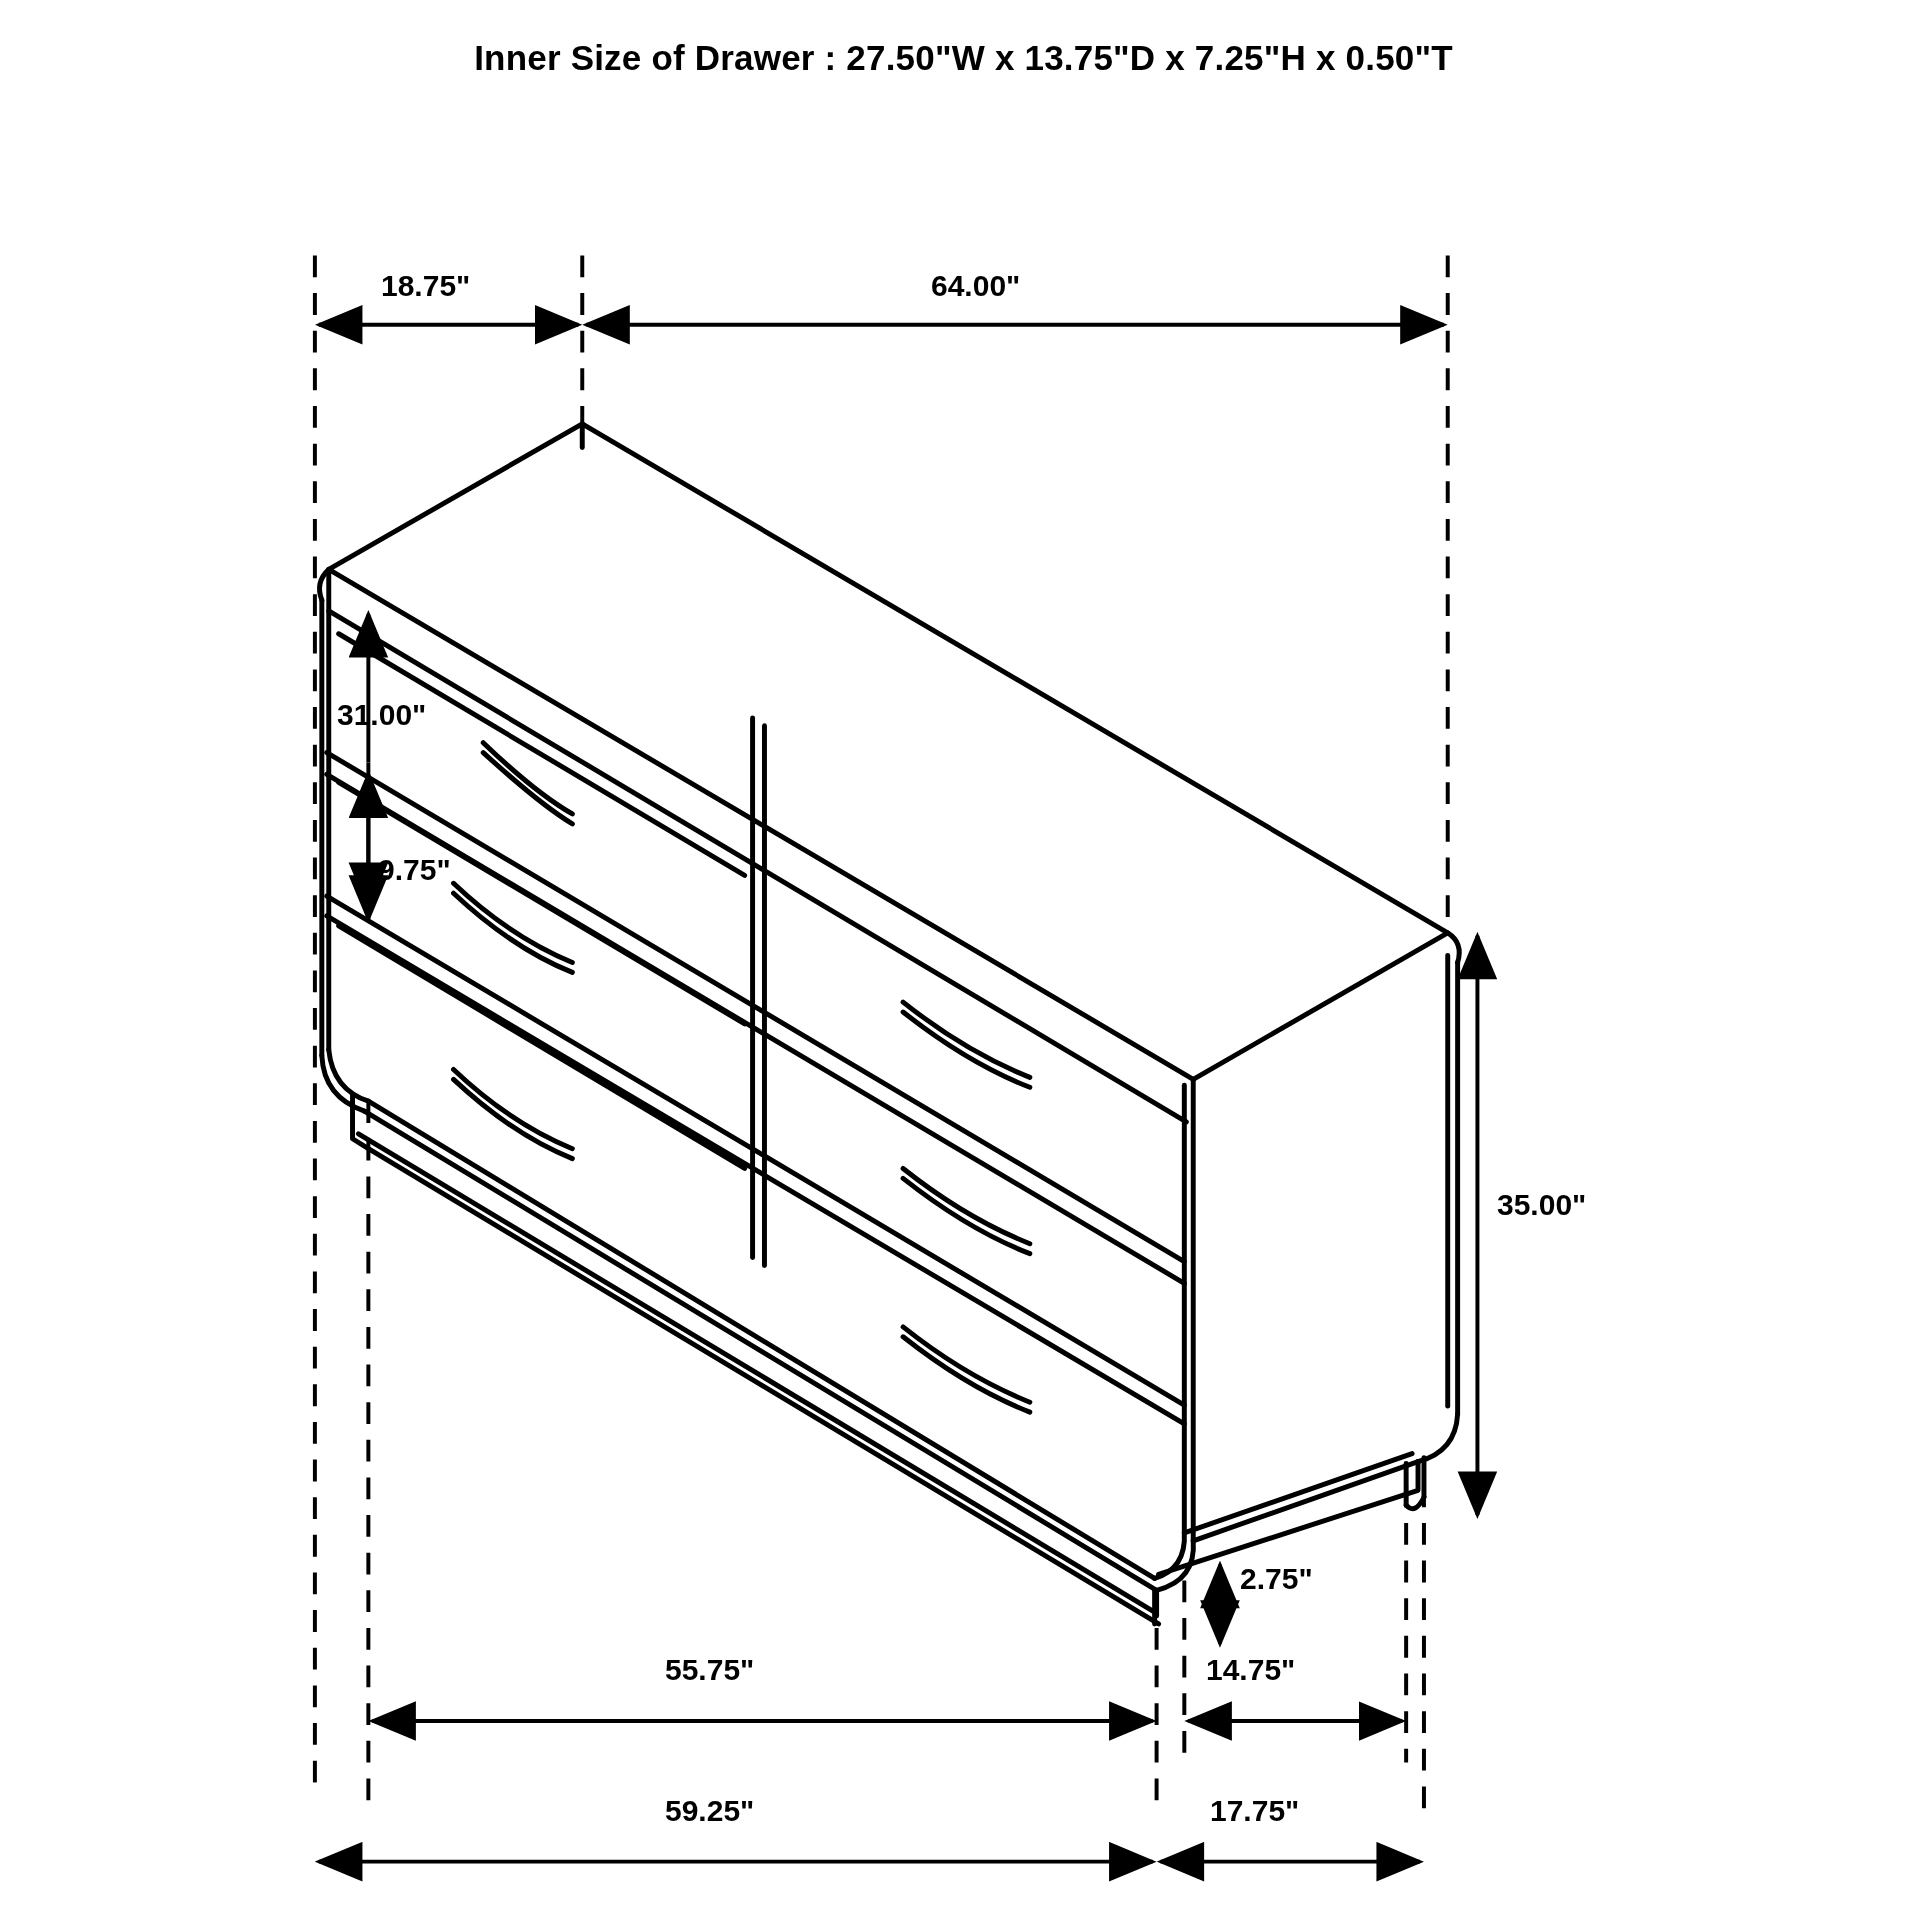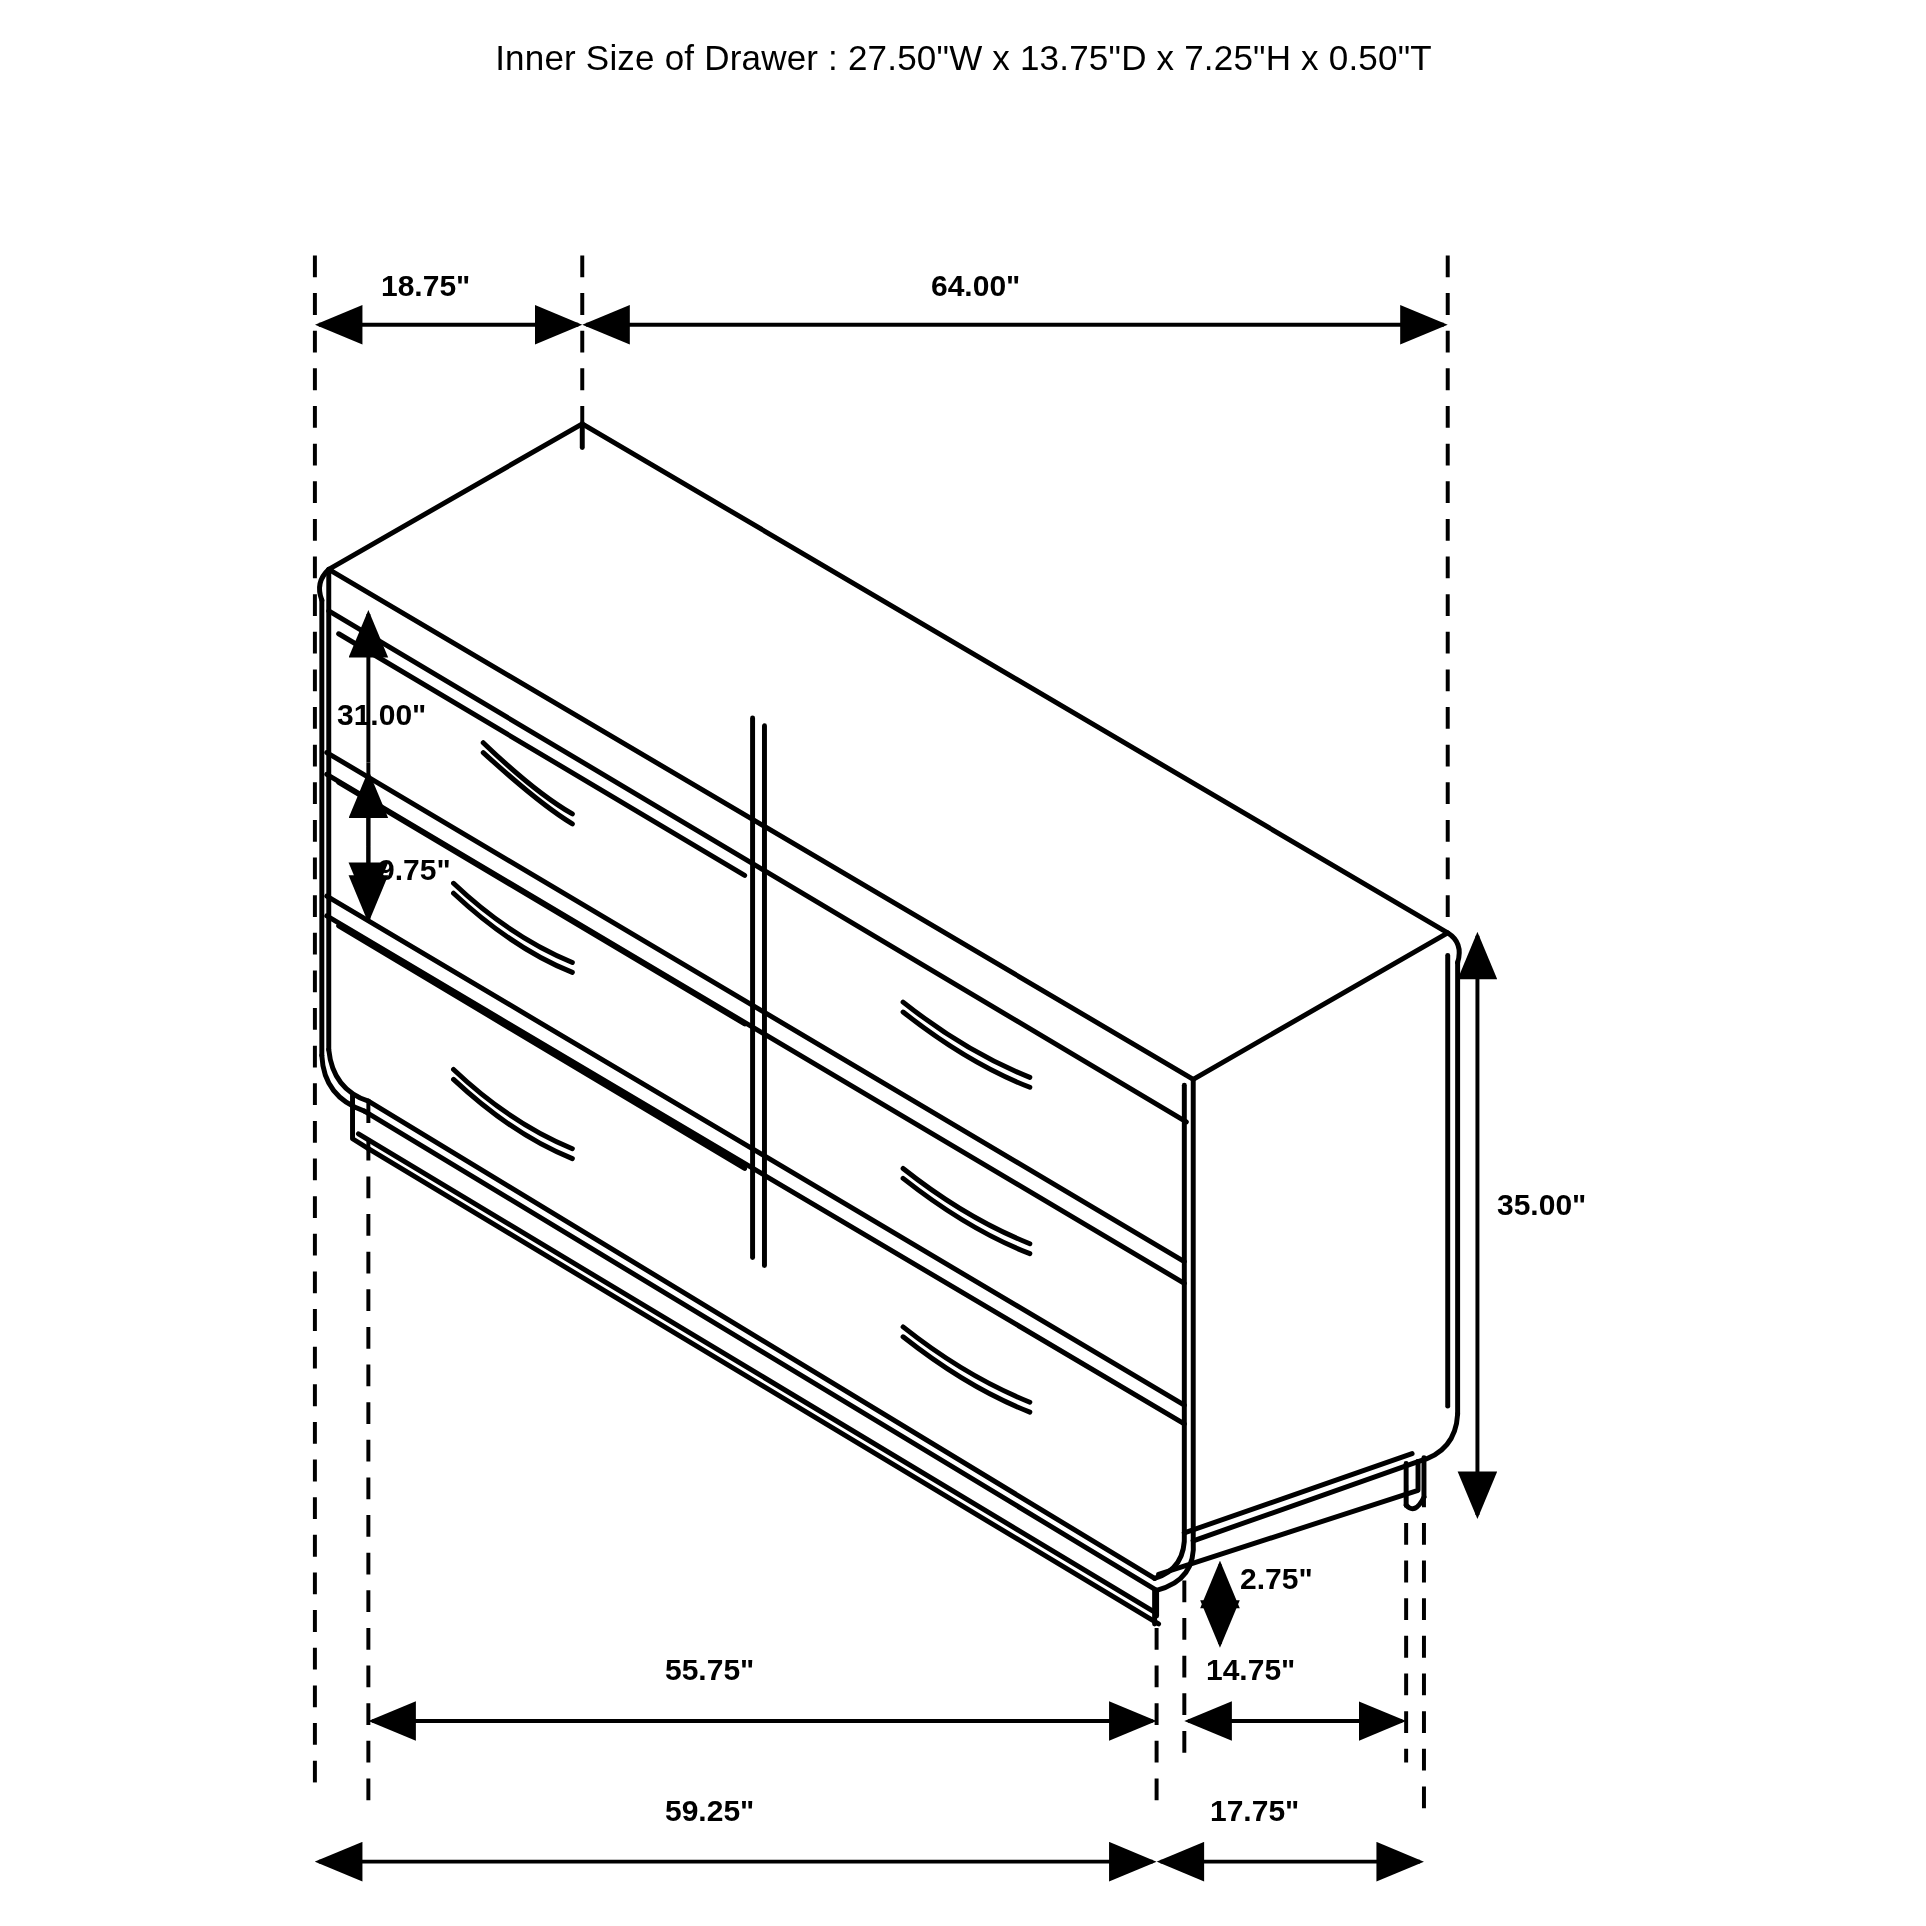--- a/index.html
+++ b/index.html
@@ -1,20 +1,20 @@
 <!DOCTYPE html>
 <html><head>
 <meta charset="utf-8">
 <style>
   html,body{margin:0;padding:0;background:#ffffff;}
   body{width:1927px;height:1927px;font-family:"Liberation Sans",sans-serif;color:#000;}
   #stage{position:relative;width:1927px;height:1927px;overflow:hidden;}
   .title{
     position:absolute;left:0;top:38px;width:1927px;text-align:center;
-    font-size:35px;font-weight:normal;letter-spacing:0.2px;
+    font-size:35px;font-weight:bold;letter-spacing:0.2px;
   }
   .dimlabel{
     position:absolute;font-size:30px;font-weight:bold;white-space:nowrap;
   }
   svg{position:absolute;left:0;top:0;}
 </style>
 </head>
 <body>
 
 <div id="stage">

